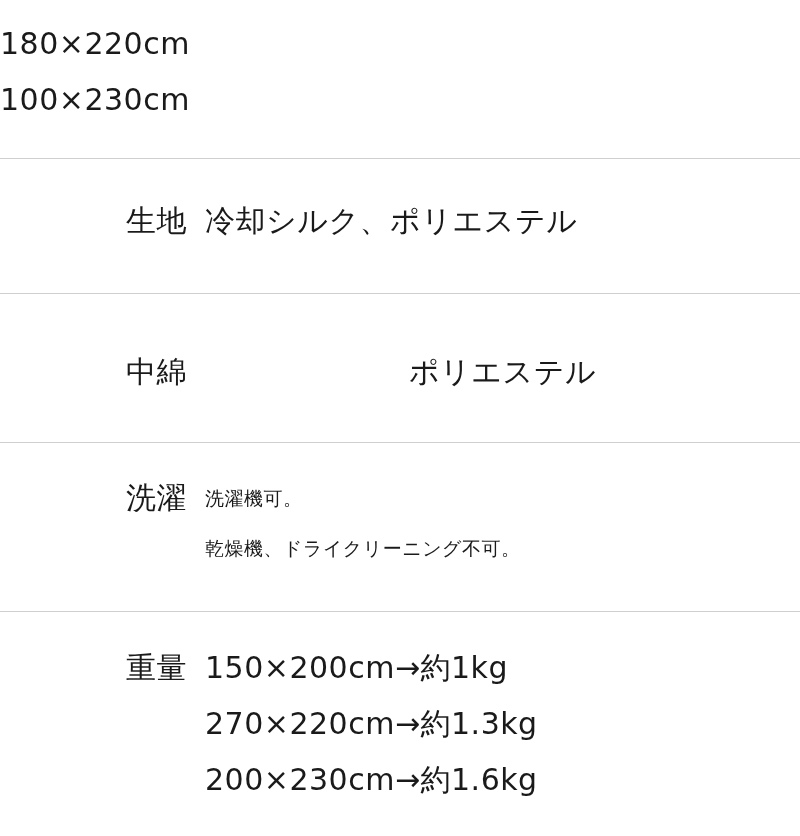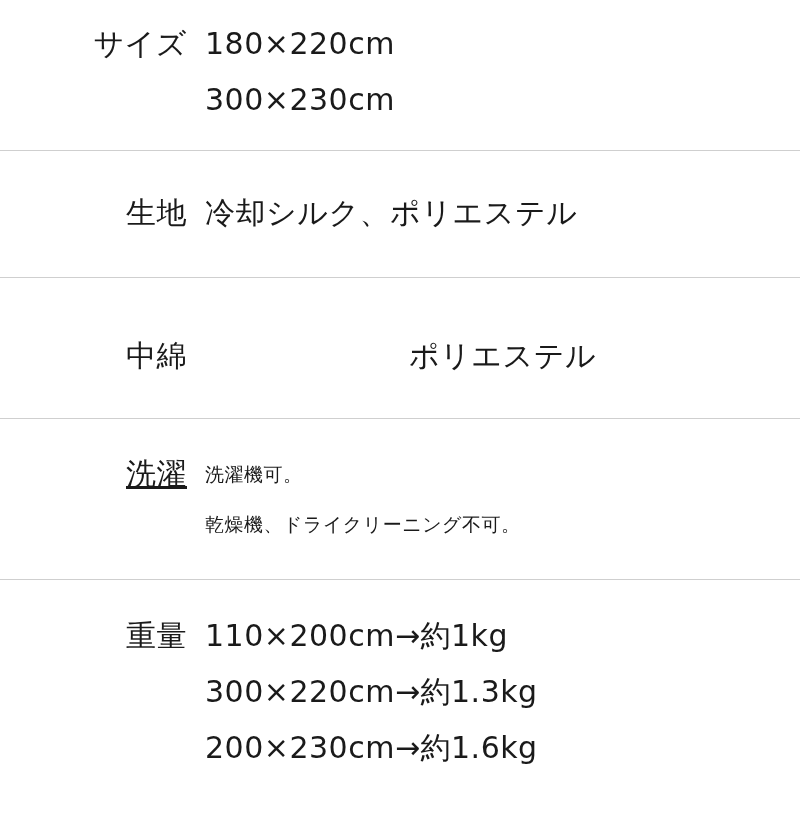--- a/index.html
+++ b/index.html
@@ -23,20 +23,21 @@
     justify-content: flex-start;
   }
   .spec-row {
     display: flex;
     align-items: flex-start;
     box-sizing: border-box;
     padding: 0;
   }
   .spec-row + .spec-row {
     border-top: 1px solid #cfcfcf;
+    margin-top: 8px;
   }
   .row-inner {
     display: flex;
     align-items: flex-start;
     width: 100%;
   }
   .spec-label {
     width: 205px;
     min-width: 205px;
     text-align: right;
@@ -64,39 +65,38 @@
 
   .row-fabric { padding-top: 36px; padding-bottom: 38px; }
   .row-fabric .spec-label { line-height: 52px; }
   .row-fabric .spec-value .line { line-height: 52px; }
 
   .row-filling { padding-top: 52px; padding-bottom: 36px; }
   .row-filling .spec-label { line-height: 52px; }
   .row-filling .spec-value .line { line-height: 52px; text-align: center; }
 
   .row-wash { padding-top: 30px; padding-bottom: 30px; }
-  .row-wash .spec-label { line-height: 50px; text-decoration: underline; }
+  .row-wash .spec-label { line-height: 50px; }
   .row-wash .spec-value { font-size: 19px; }
   .row-wash .spec-value .line { line-height: 50px; }
 
   .row-weight { padding-top: 28px; padding-bottom: 10px; }
   .row-weight .spec-label { line-height: 56px; text-align: right; }
   .row-weight .spec-value .line { line-height: 56px; }
 </style>
 </head>
 <body>
 
 <div class="spec-table">
 
   <div class="spec-row row-size">
     <div class="row-inner">
-      <div class="spec-label">サイズ</div>
       <div class="spec-value">
         <span class="line">180×220cm</span>
-        <span class="line">300×230cm</span>
+        <span class="line">100×230cm</span>
       </div>
     </div>
   </div>
 
   <div class="spec-row row-fabric">
     <div class="row-inner">
       <div class="spec-label">生地</div>
       <div class="spec-value">
         <span class="line">冷却シルク、ポリエステル</span>
       </div>
@@ -119,20 +119,20 @@
         <span class="line">洗濯機可。</span>
         <span class="line">乾燥機、ドライクリーニング不可。</span>
       </div>
     </div>
   </div>
 
   <div class="spec-row row-weight">
     <div class="row-inner">
       <div class="spec-label">重量</div>
       <div class="spec-value">
-        <span class="line">110×200cm→約1kg</span>
-        <span class="line">300×220cm→約1.3kg</span>
+        <span class="line">150×200cm→約1kg</span>
+        <span class="line">270×220cm→約1.3kg</span>
         <span class="line">200×230cm→約1.6kg</span>
       </div>
     </div>
   </div>
 
 </div>
 
 </body></html>

